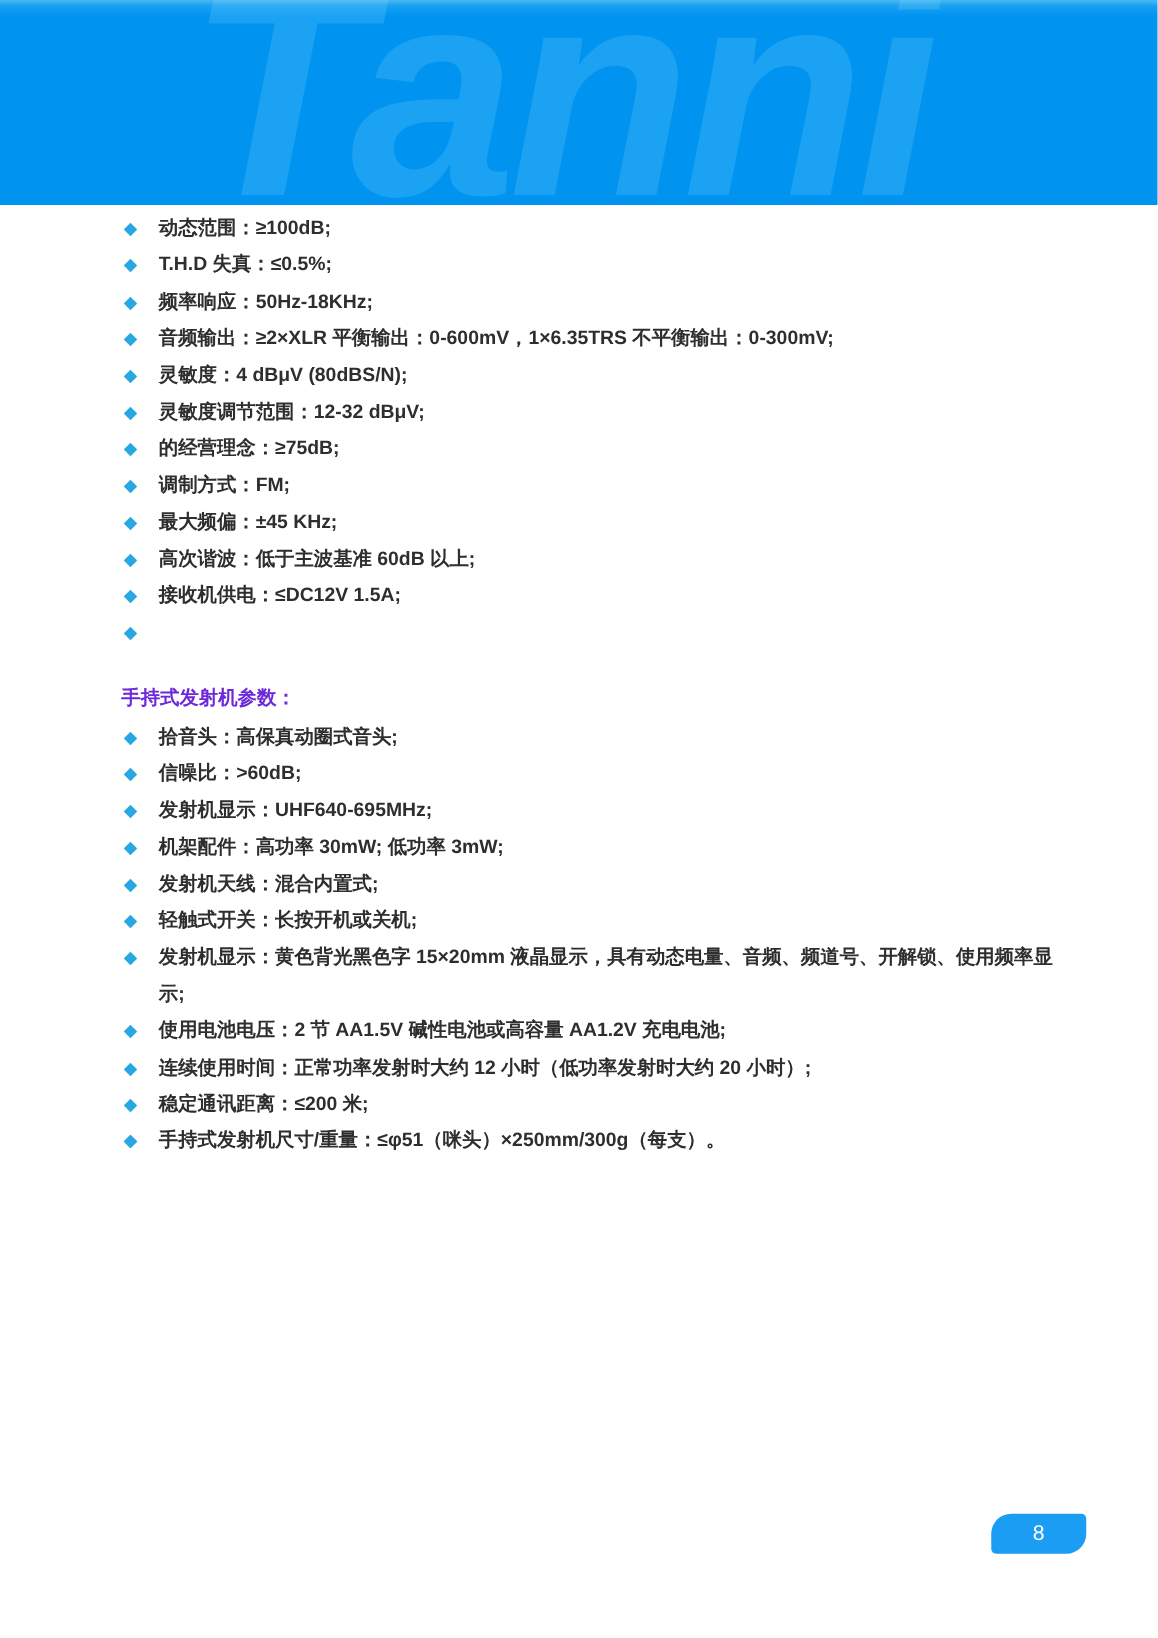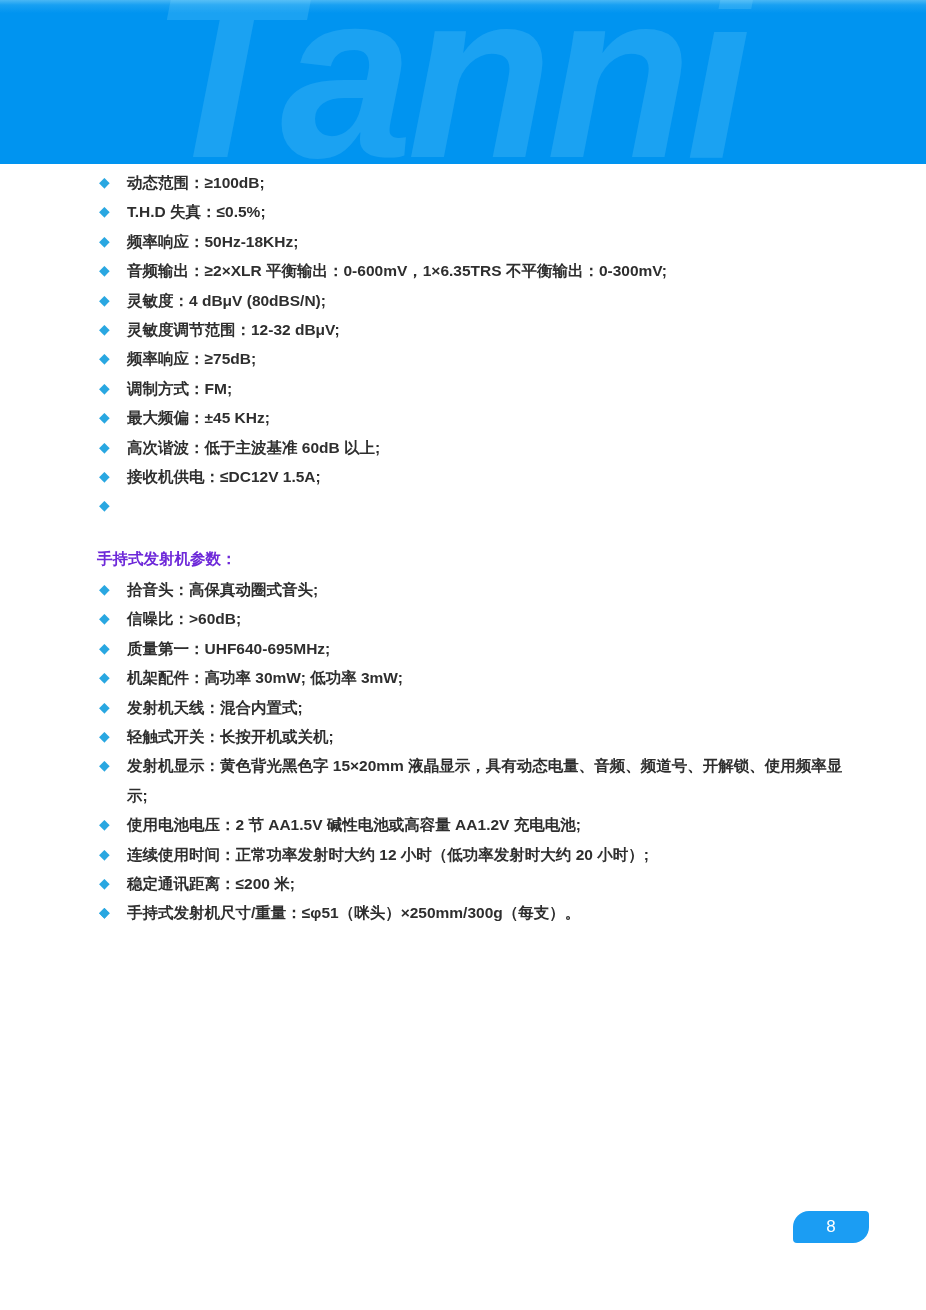--- a/index.html
+++ b/index.html
@@ -101,34 +101,34 @@
   <span class="watermark">Tanni</span>
 </div>
 
 <ul class="spec-list" id="receiver-list">
   <li class="spec-item"><span class="diamond">◆</span><span>动态范围：≥100dB;</span></li>
   <li class="spec-item"><span class="diamond">◆</span><span>T.H.D 失真：≤0.5%;</span></li>
   <li class="spec-item"><span class="diamond">◆</span><span>频率响应：50Hz-18KHz;</span></li>
   <li class="spec-item"><span class="diamond">◆</span><span>音频输出：≥2×XLR 平衡输出：0-600mV，1×6.35TRS 不平衡输出：0-300mV;</span></li>
   <li class="spec-item"><span class="diamond">◆</span><span>灵敏度：4 dBμV (80dBS/N);</span></li>
   <li class="spec-item"><span class="diamond">◆</span><span>灵敏度调节范围：12-32 dBμV;</span></li>
-  <li class="spec-item"><span class="diamond">◆</span><span>频率响应：≥75dB;</span></li>
+  <li class="spec-item"><span class="diamond">◆</span><span>的经营理念：≥75dB;</span></li>
   <li class="spec-item"><span class="diamond">◆</span><span>调制方式：FM;</span></li>
   <li class="spec-item"><span class="diamond">◆</span><span>最大频偏：±45 KHz;</span></li>
   <li class="spec-item"><span class="diamond">◆</span><span>高次谐波：低于主波基准 60dB 以上;</span></li>
   <li class="spec-item"><span class="diamond">◆</span><span>接收机供电：≤DC12V 1.5A;</span></li>
   <li class="spec-item"><span class="diamond">◆</span></li>
 </ul>
 
 <h2 class="section-title">手持式发射机参数：</h2>
 
 <ul class="spec-list" id="handheld-list">
   <li class="spec-item"><span class="diamond">◆</span><span>拾音头：高保真动圈式音头;</span></li>
   <li class="spec-item"><span class="diamond">◆</span><span>信噪比：&gt;60dB;</span></li>
-  <li class="spec-item"><span class="diamond">◆</span><span>质量第一：UHF640-695MHz;</span></li>
+  <li class="spec-item"><span class="diamond">◆</span><span>发射机显示：UHF640-695MHz;</span></li>
   <li class="spec-item"><span class="diamond">◆</span><span>机架配件：高功率 30mW; 低功率 3mW;</span></li>
   <li class="spec-item"><span class="diamond">◆</span><span>发射机天线：混合内置式;</span></li>
   <li class="spec-item"><span class="diamond">◆</span><span>轻触式开关：长按开机或关机;</span></li>
   <li class="spec-item"><span class="diamond">◆</span><span>发射机显示：黄色背光黑色字 15×20mm 液晶显示，具有动态电量、音频、频道号、开解锁、使用频率显示;</span></li>
   <li class="spec-item"><span class="diamond">◆</span><span>使用电池电压：2 节 AA1.5V 碱性电池或高容量 AA1.2V 充电电池;</span></li>
   <li class="spec-item"><span class="diamond">◆</span><span>连续使用时间：正常功率发射时大约 12 小时（低功率发射时大约 20 小时）;</span></li>
   <li class="spec-item"><span class="diamond">◆</span><span>稳定通讯距离：≤200 米;</span></li>
   <li class="spec-item"><span class="diamond">◆</span></li>
   <li class="spec-item"><span class="diamond">◆</span><span>手持式发射机尺寸/重量：≤φ51（咪头）×250mm/300g（每支）。</span></li>
 </ul>

